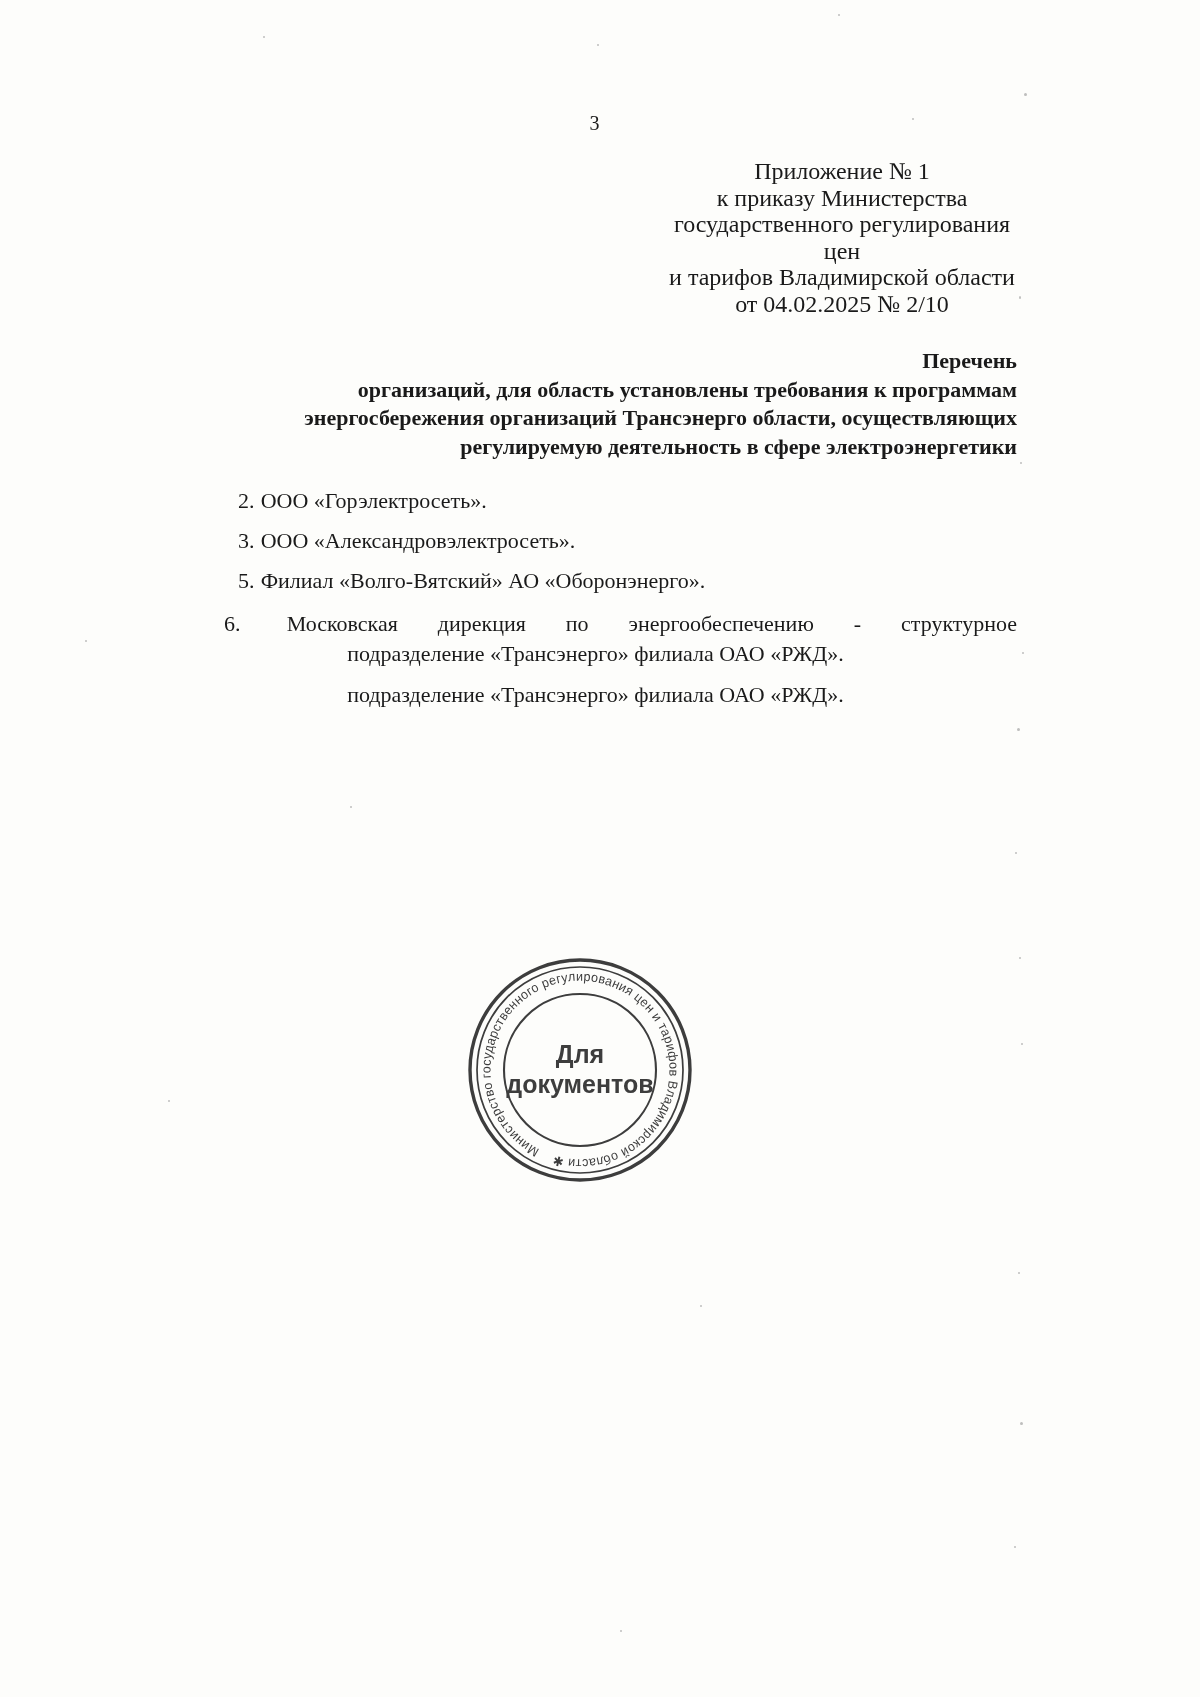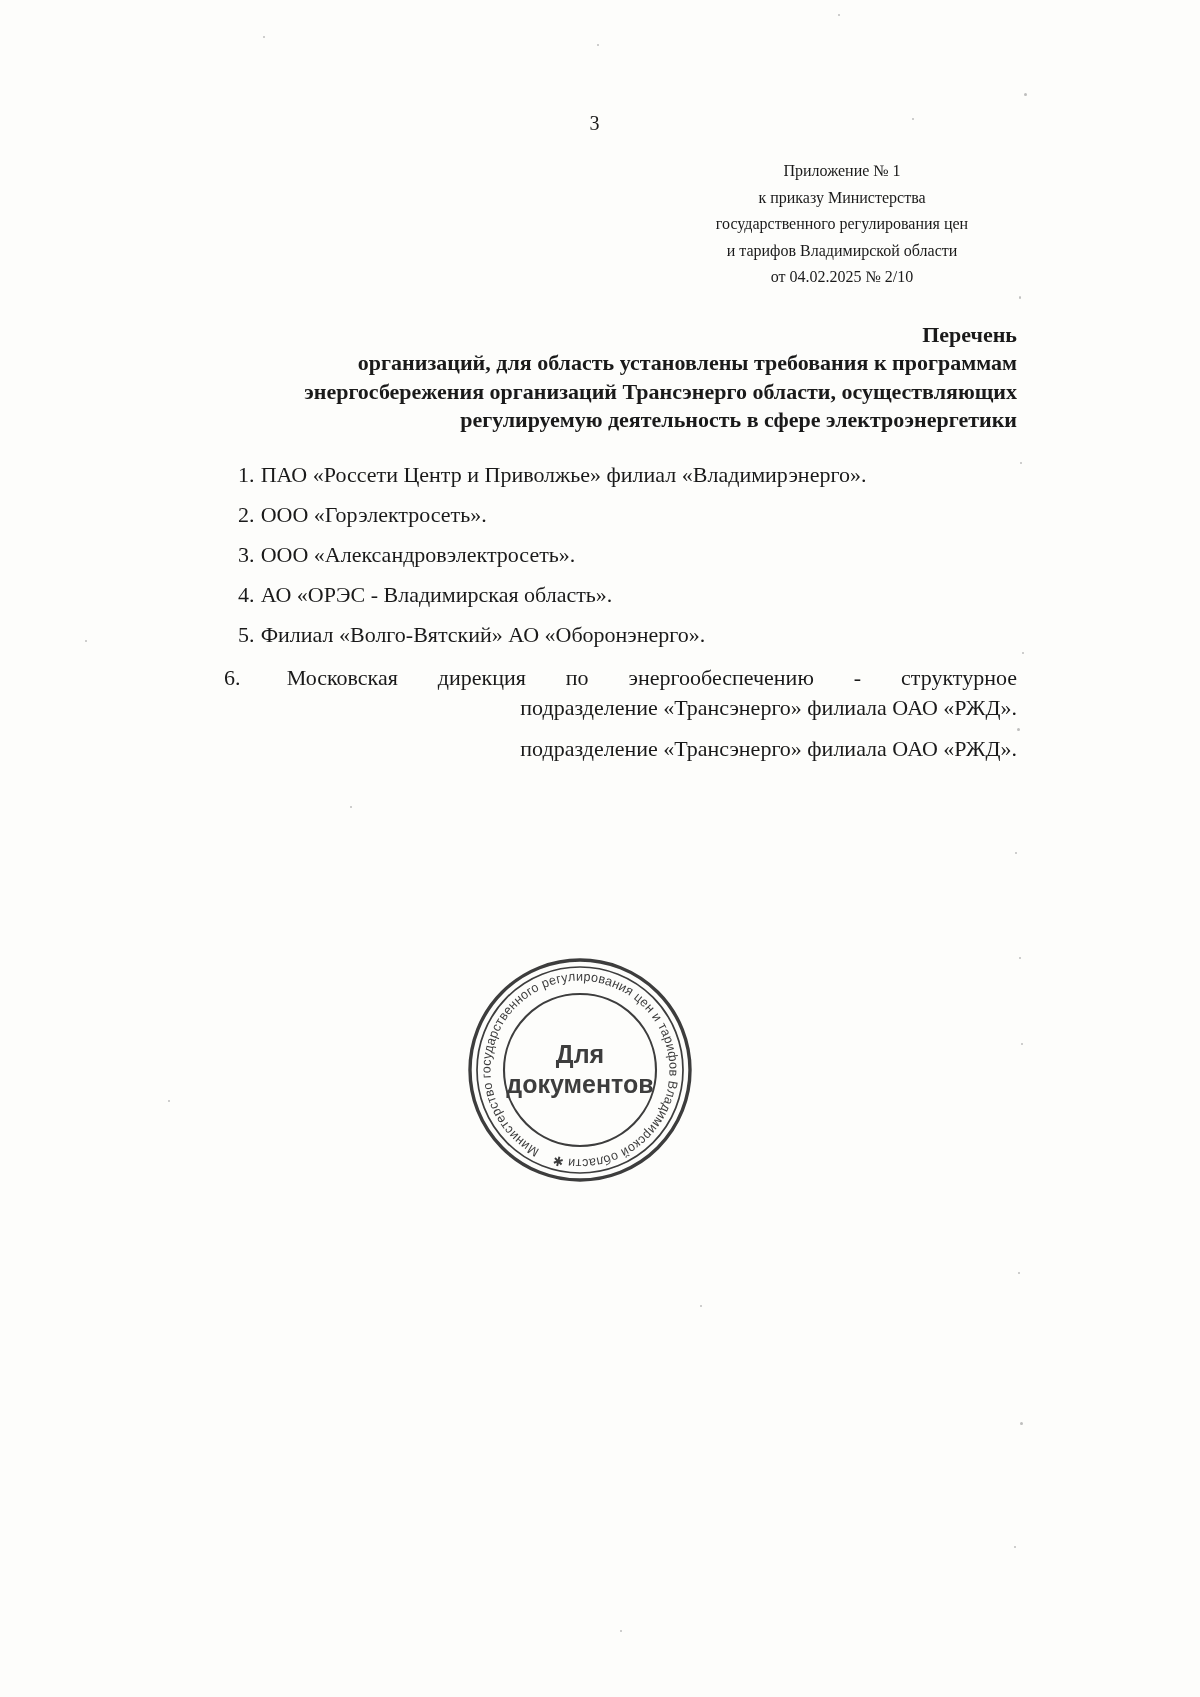--- a/index.html
+++ b/index.html
@@ -16,21 +16,21 @@
   }
   .pageno{
     margin:112px 0 0 0;
     text-align:center;
     font-size:20px;line-height:22px;
   }
   .apx{
     margin:24px 0 0 auto;
     width:350px;
     text-align:center;
-    font-size:16px;line-height:26.5px;
+    font-size:24px;line-height:26.5px;
   }
   .doc-title{
     margin:30px 0 0 0;
     text-align:right;
     font-weight:bold;
     font-size:22px;line-height:28.5px;
   }
   .list{margin-top:28px;}
   .li{font-size:22px;}
   .li.single{
@@ -45,21 +45,21 @@
     display:block;
     padding-left:50px;
     line-height:30px;
     text-align:justify;
     text-align-last:justify;
   }
   .li.multi .jline .num{margin-right:0.28em;}
   .li.multi .l2{
     display:block;
     line-height:30px;
-    text-align:right;
+    text-align:center;
   }
   .stamp{
     position:absolute;left:460px;top:950px;
     opacity:0.92;
   }
   .speck{
     position:absolute;
     background:#8a8a8a;border-radius:50%;opacity:.55;
   }
 </style>
@@ -80,27 +80,25 @@
 
   <div class="doc-title">
     <div>Перечень</div>
     <div>организаций, для область установлены требования к программам</div>
     <div>энергосбережения организаций Трансэнерго области, осуществляющих</div>
     <div>регулируемую деятельность в сфере электроэнергетики</div>
   </div>
 
   <div class="list">
 
-    <p class="li single"><span class="num">1.</span><span>ПАО «Россети Центр и Приволжье» филиал «Владимирэнерго».</span></p>
 
     <p class="li single"><span class="num">2.</span><span>ООО «Горэлектросеть».</span></p>
 
     <p class="li single"><span class="num">3.</span><span>ООО «Александровэлектросеть».</span></p>
 
-    <p class="li single"><span class="num">4.</span><span>АО «ОРЭС - Владимирская область».</span></p>
 
     <p class="li single"><span class="num">5.</span><span>Филиал «Волго-Вятский» АО «Оборонэнерго».</span></p>
 
     <p class="li multi">
       <span class="jline"><span class="num">6.</span> <span>Московская дирекция по энергообеспечению - структурное</span></span>
       <span class="l2">подразделение «Трансэнерго» филиала ОАО «РЖД».</span>
     </p>
 
     <p class="li multi">
       <span class="l2">подразделение «Трансэнерго» филиала ОАО «РЖД».</span>

